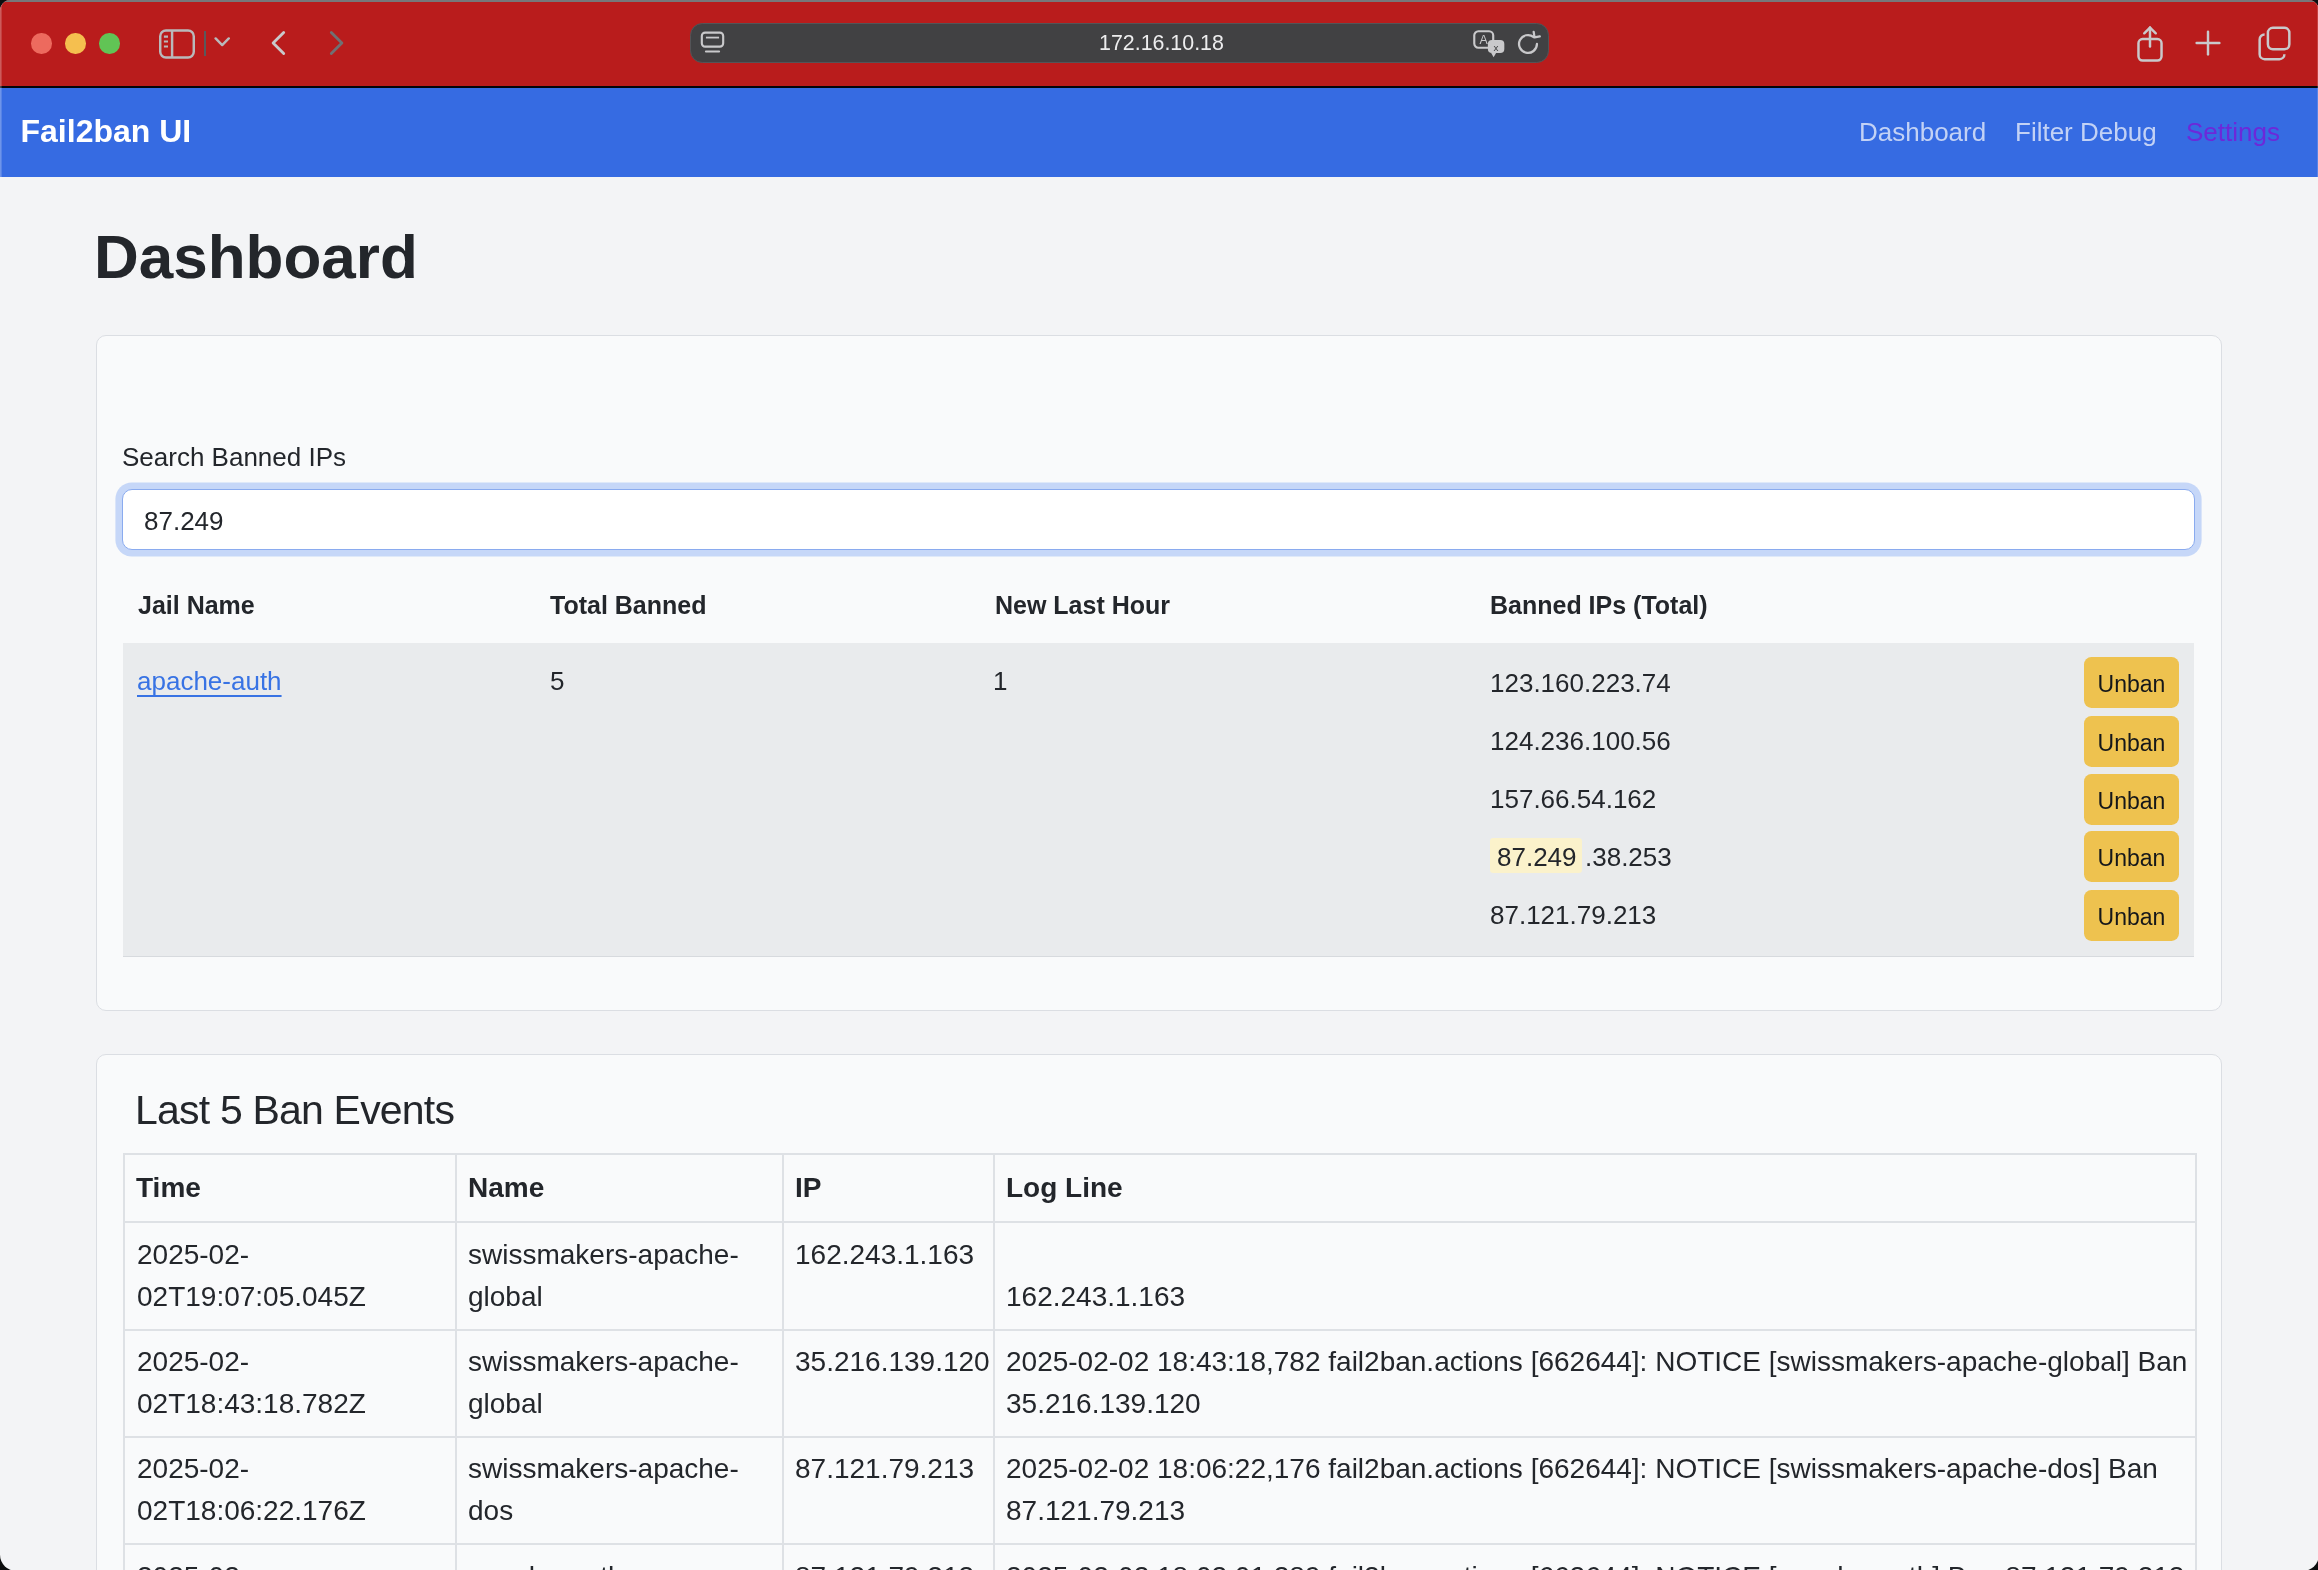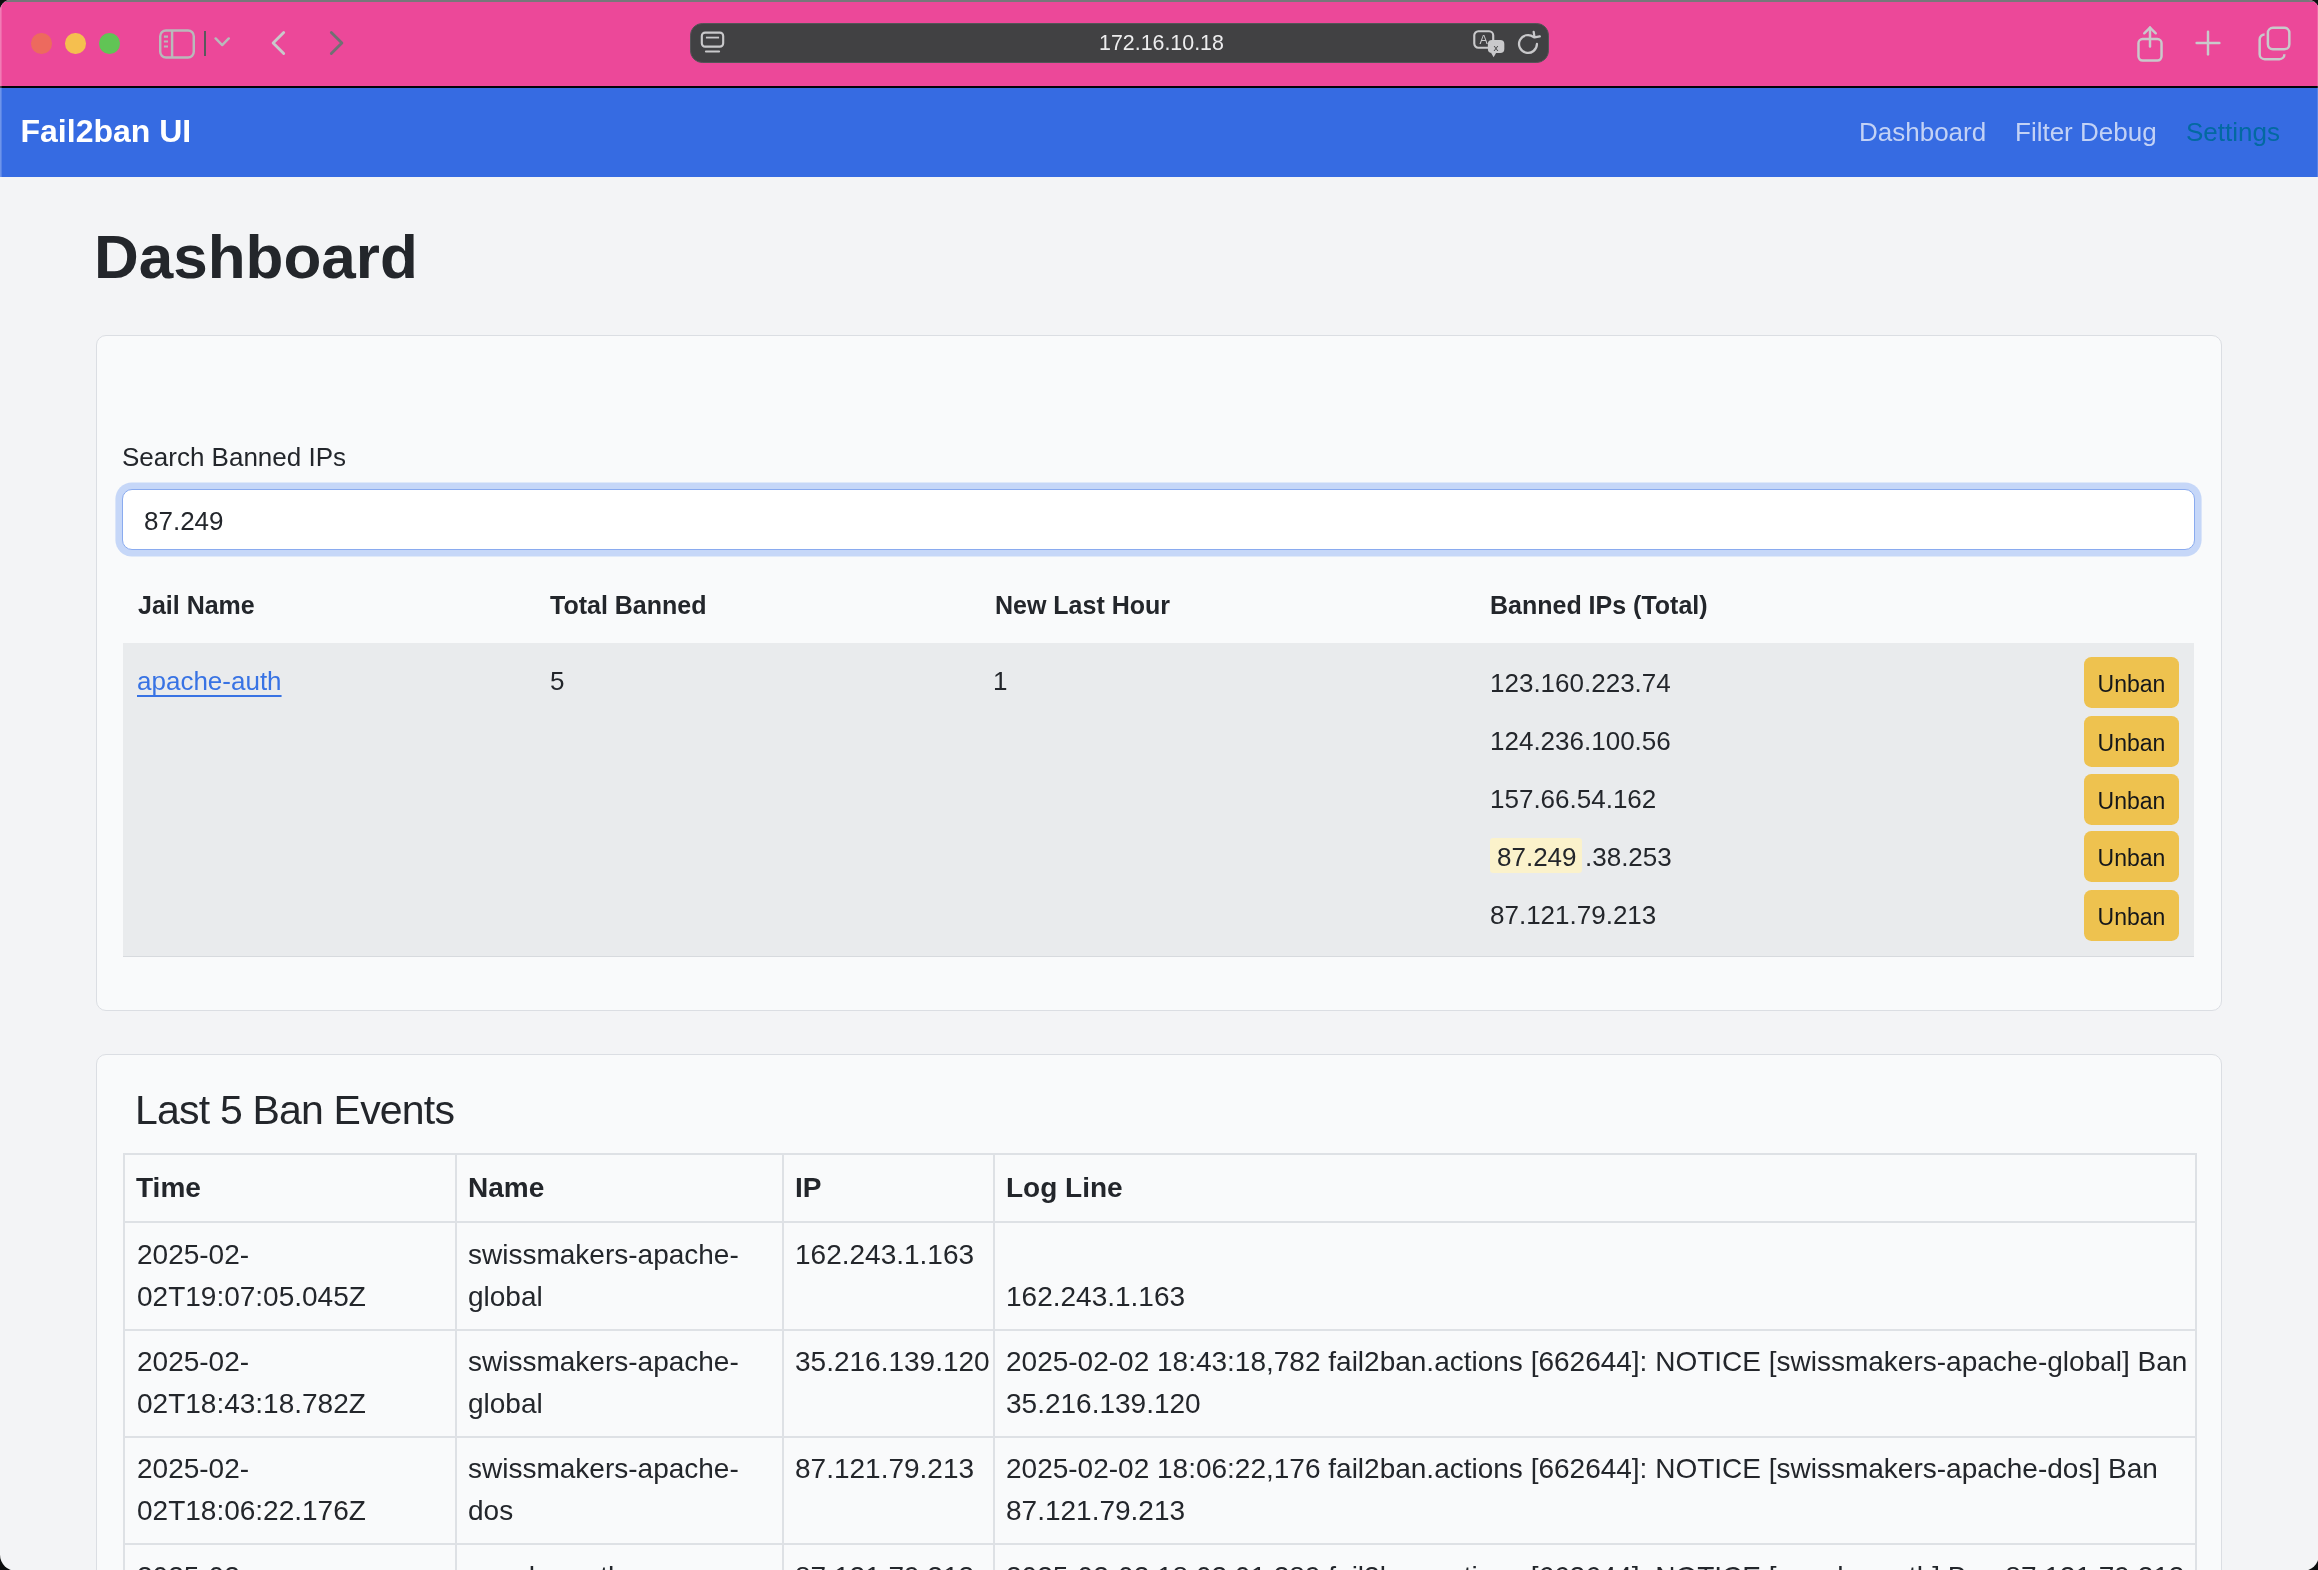--- a/index.html
+++ b/index.html
@@ -3,21 +3,21 @@
 <meta charset="utf-8">
 <style>
   * { margin:0; padding:0; box-sizing:border-box; }
   html,body { width:2319px; height:1571px; background:#0b0d0e; font-family:"Liberation Sans", sans-serif; }
   #win { position:absolute; left:0; top:0; width:2319px; height:1571px;
          border-radius:10.7px 10.7px 16.4px 16.4px; overflow:hidden; background:#f3f4f6; }
   .abs { position:absolute; }
   .t { position:absolute; white-space:nowrap; line-height:1; color:#23262b; }
 
   
-  #chrome { position:absolute; left:0; top:0; width:2319px; height:88px; background:#ec4899;
+  #chrome { position:absolute; left:0; top:0; width:2319px; height:88px; background:#b91c1c;
             border-bottom:2.5px solid #050508; }
   #chrome::before { content:""; position:absolute; left:0; top:0; width:100%; height:1.6px; background:#77777a; }
   .dot { position:absolute; top:33px; width:20.5px; height:20.5px; border-radius:50%; }
   svg.ic { position:absolute; }
 
   
   #nav { position:absolute; left:0; top:88px; width:2319px; height:89px; background:#366be2; }
   #edges { position:absolute; left:0; top:0; width:2319px; height:177px; box-shadow:inset 1.6px 0 0 rgba(255,255,255,0.28), inset -1.6px 0 0 rgba(255,255,255,0.28); pointer-events:none; }
 
   
@@ -116,21 +116,21 @@
       <rect x="12" y="2" width="26" height="26" rx="6" fill="none" stroke="#c9c9cb" stroke-width="3"></rect>
       <path d="M8 10 a6 6 0 0 0 -6 6 v18 a6 6 0 0 0 6 6 h18 a6 6 0 0 0 6 -6" fill="none" stroke="#c9c9cb" stroke-width="3"></path>
     </svg>
   </div>
 
   <div id="nav"></div>
   <div id="edges"></div>
   <div class="t" style="left:20.5px; top:115px; font-size:32px; font-weight:700; color:#ffffff;">Fail2ban UI</div>
   <div class="t" style="left:1859px; top:119px; font-size:26px; color:#c3d2f5;">Dashboard</div>
   <div class="t" style="left:2015px; top:119px; font-size:26px; color:#c3d2f5;">Filter Debug</div>
-  <div class="t" style="left:2186px; top:119px; font-size:26px; color:#0369a1;">Settings</div>
+  <div class="t" style="left:2186px; top:119px; font-size:26px; color:#6d28d9;">Settings</div>
 
   <div class="t" style="left:94px; top:226px; font-size:62px; font-weight:700;">Dashboard</div>
 
   <div class="card" id="card1"></div>
   <div class="t" style="left:122px; top:444px; font-size:26px;">Search Banned IPs</div>
   <div id="search"></div>
   <div class="t" style="left:144px; top:508px; font-size:26px;">87.249</div>
 
   <div class="t" style="left:138px;  top:593px; font-size:25px; font-weight:700;">Jail Name</div>
   <div class="t" style="left:550px;  top:593px; font-size:25px; font-weight:700;">Total Banned</div>

